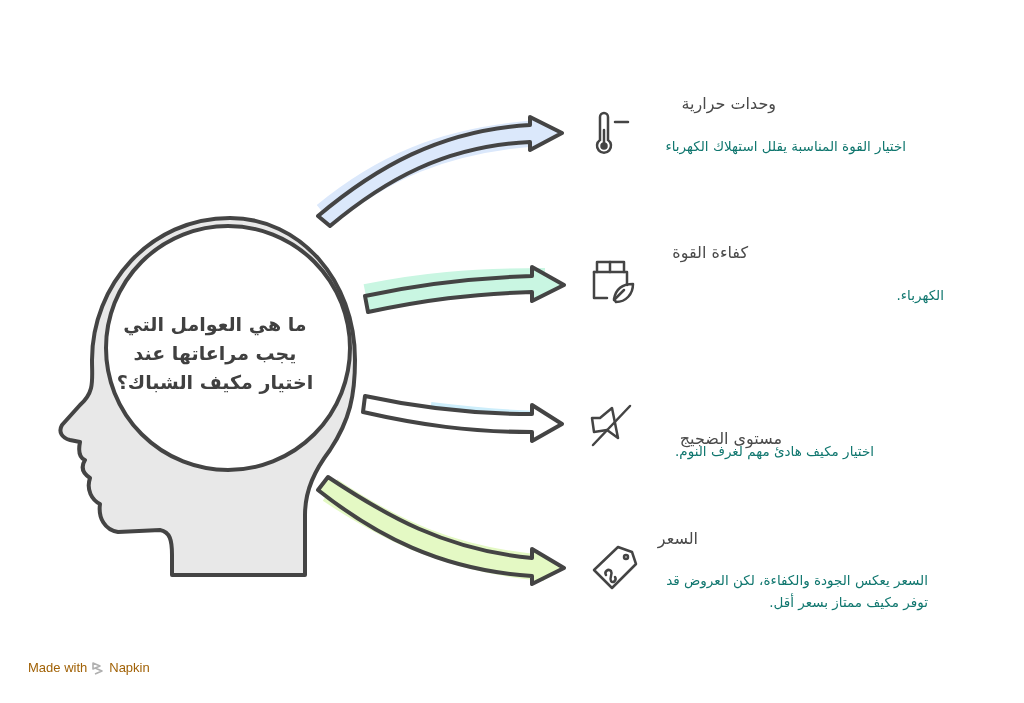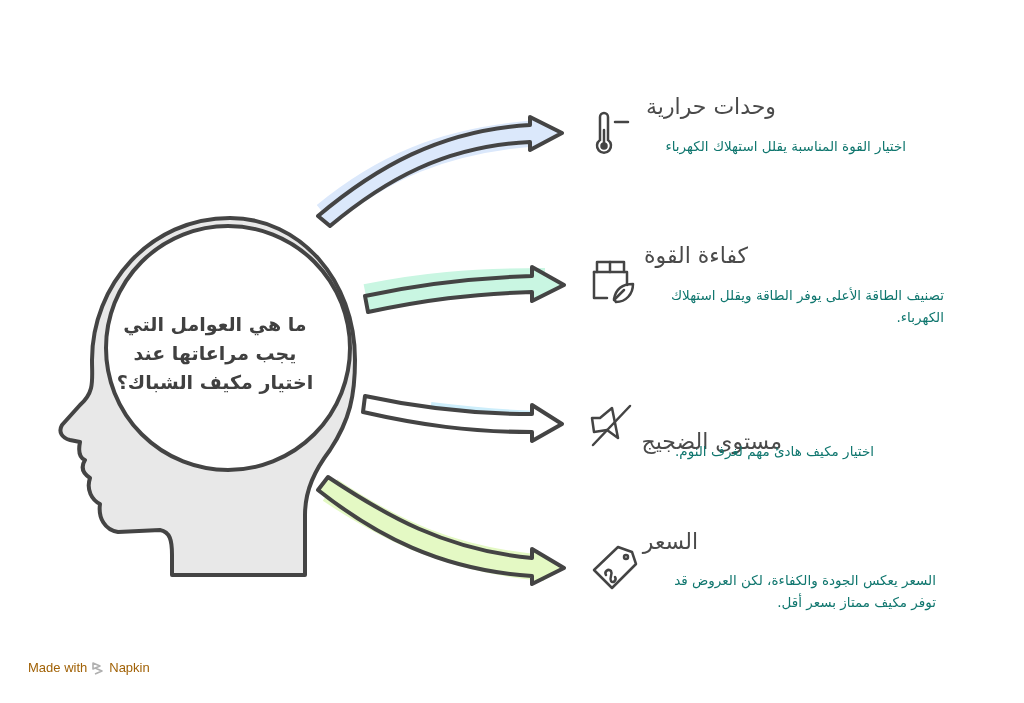--- a/index.html
+++ b/index.html
@@ -6,21 +6,21 @@
   body { width: 1024px; height: 703px; position: relative; overflow: hidden; font-family: "Liberation Sans", "DejaVu Sans", sans-serif; }
   .canvas { position: absolute; left: 0; top: 0; width: 1024px; height: 703px; }
   .head-title {
     position: absolute; left: 110px; top: 310px; width: 210px;
     text-align: center; direction: rtl;
     font-family: "DejaVu Sans", sans-serif; font-weight: bold;
     font-size: 19px; line-height: 29px; color: #404040;
   }
   .item-title {
     position: absolute; direction: rtl; text-align: right;
-    font-family: "DejaVu Sans", sans-serif; font-size: 22px; color: #4a4a4a;
+    font-family: "DejaVu Sans", sans-serif; font-size: 16px; color: #4a4a4a;
   }
   .item-desc {
     position: absolute; direction: rtl; text-align: right;
     font-family: "DejaVu Sans", sans-serif; font-size: 13.5px; line-height: 22px; color: #0f766e;
   }
   .footer {
     position: absolute; left: 28px; top: 660px; font-size: 13px; color: #a16207;
     display: flex; align-items: center; gap: 4px;
   }
   .footer svg { display: block; }
@@ -86,31 +86,30 @@
   <div>اختيار مكيف الشباك؟</div>
 </div>
 
 <div class="item-title" style="right:248px; top:94px;">وحدات حرارية</div>
 <div class="item-desc" style="right:118px; top:135px;">
   <div>اختيار القوة المناسبة يقلل استهلاك الكهرباء</div>
 </div>
 
 <div class="item-title" style="right:276px; top:243px;">كفاءة القوة</div>
 <div class="item-desc" style="right:80px; top:284px;">
-  <div>تصنيف الطاقة الأعلى يوفر الطاقة ويقلل استهلاك</div>
   <div>الكهرباء.</div>
 </div>
 
 <div class="item-title" style="right:242px; top:395px;margin-top:34px;">مستوى الضجيج</div>
 <div class="item-desc" style="right:150px; top:440px;">
   <div>اختيار مكيف هادئ مهم لغرف النوم.</div>
 </div>
 
 <div class="item-title" style="right:326px; top:529px;">السعر</div>
-<div class="item-desc" style="right:88px; top:569px;">
+<div class="item-desc" style="right:96px; top:569px;">
   <div>السعر يعكس الجودة والكفاءة، لكن العروض قد</div>
   <div>توفر مكيف ممتاز بسعر أقل.</div>
 </div>
 
 <div class="footer">
   <span>Made with</span>
   <svg width="14" height="14" viewBox="0 0 14 14">
     <path d="M2,2 L9,5 L2,8 Z M4,7 L11,10 L4,13" fill="none" stroke="#b0b0b0" stroke-width="1.6" stroke-linejoin="round"></path>
   </svg>
   <span>Napkin</span>

